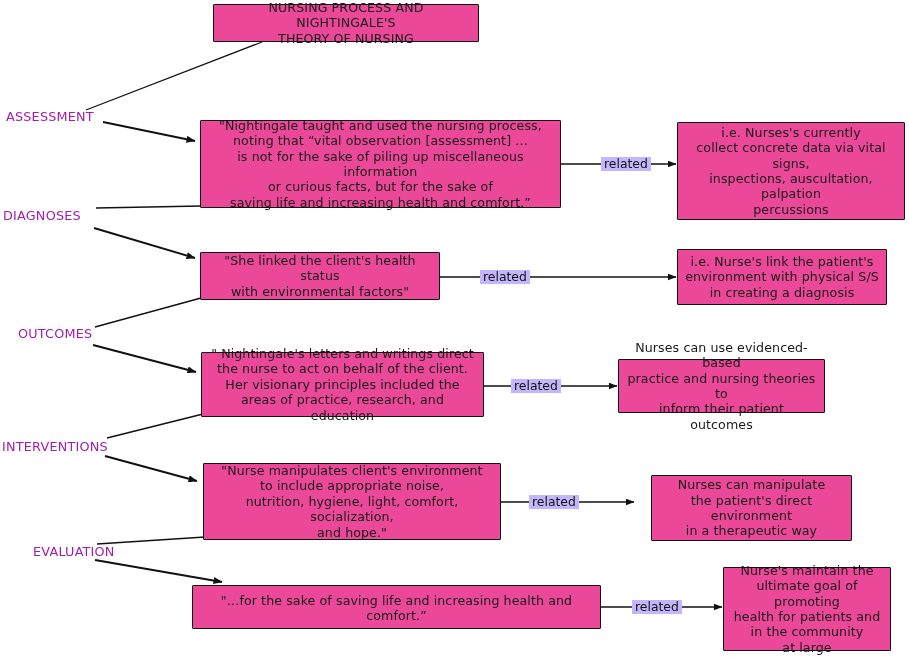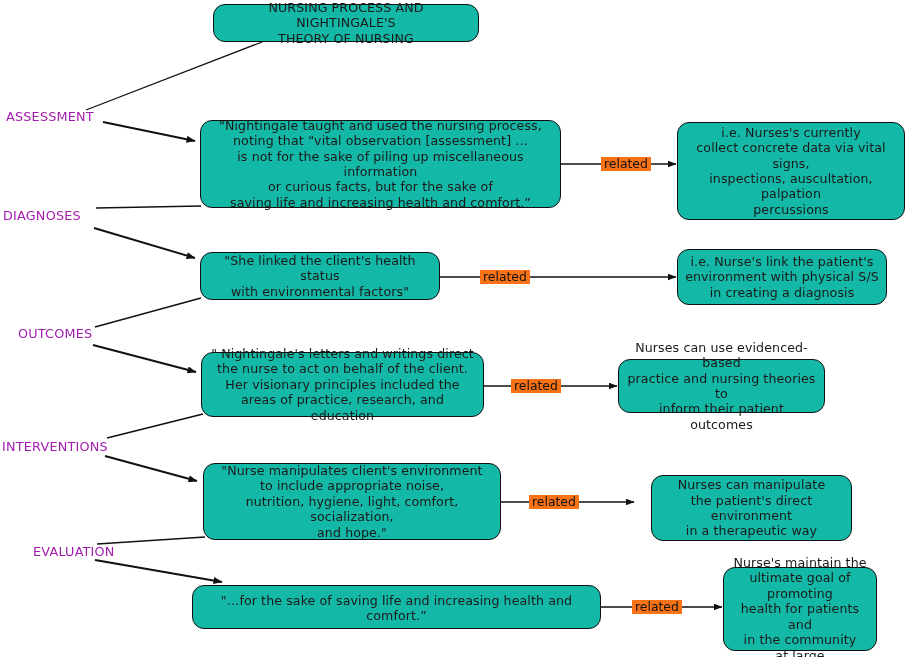--- a/index.html
+++ b/index.html
@@ -24,23 +24,23 @@
   #edges {
     position: absolute;
     left: 0; top: 0;
     width: 909px;
     height: 657px;
     pointer-events: none;
   }
   .node {
     position: absolute;
     box-sizing: border-box;
-    background: #14b8a6;
+    background: #ec4899;
     border: 1.6px solid #111111;
-    border-radius: 12px;
+    border-radius: 1px;
     display: flex;
     align-items: center;
     justify-content: center;
     text-align: center;
     font-size: 12.6px;
     line-height: 15.4px;
     padding: 18px 7px;
     white-space: pre-line;
     letter-spacing: 0.1px;
   }
@@ -54,21 +54,21 @@
     line-height: 14px;
     letter-spacing: 0.2px;
     color: #a21caf;
     white-space: nowrap;
   }
   .edge-label {
     position: absolute;
     font-size: 12.4px;
     line-height: 14px;
     color: #111111;
-    background: #f97316;
+    background: #c4b5fd;
     padding: 0 3px;
     white-space: nowrap;
   }
 </style>
 </head>
 <body>
 
 <div id="canvas">
 
   <svg id="edges" viewBox="0 0 909 657" width="909" height="657">
@@ -187,21 +187,21 @@
 the patient's direct environment
 in a therapeutic way</span>
   </div>
 
   <div class="node top-align" style="left:192px; top:585px; width:409px; height:44px;">
     <span>"…for the sake of saving life and increasing health and comfort.”</span>
   </div>
   <div class="edge-label" style="left:632px; top:600px;">
     <span>related</span>
   </div>
-  <div class="node" style="left:723px; top:567px; width:154px; height:84px;text-align:center;">
+  <div class="node" style="left:723px; top:567px; width:168px; height:84px;text-align:center;">
     <span>Nurse's maintain the
 ultimate goal of promoting
 health for patients and
 in the community
 at large</span>
   </div>
 
 </div>
 
 </body></html>

